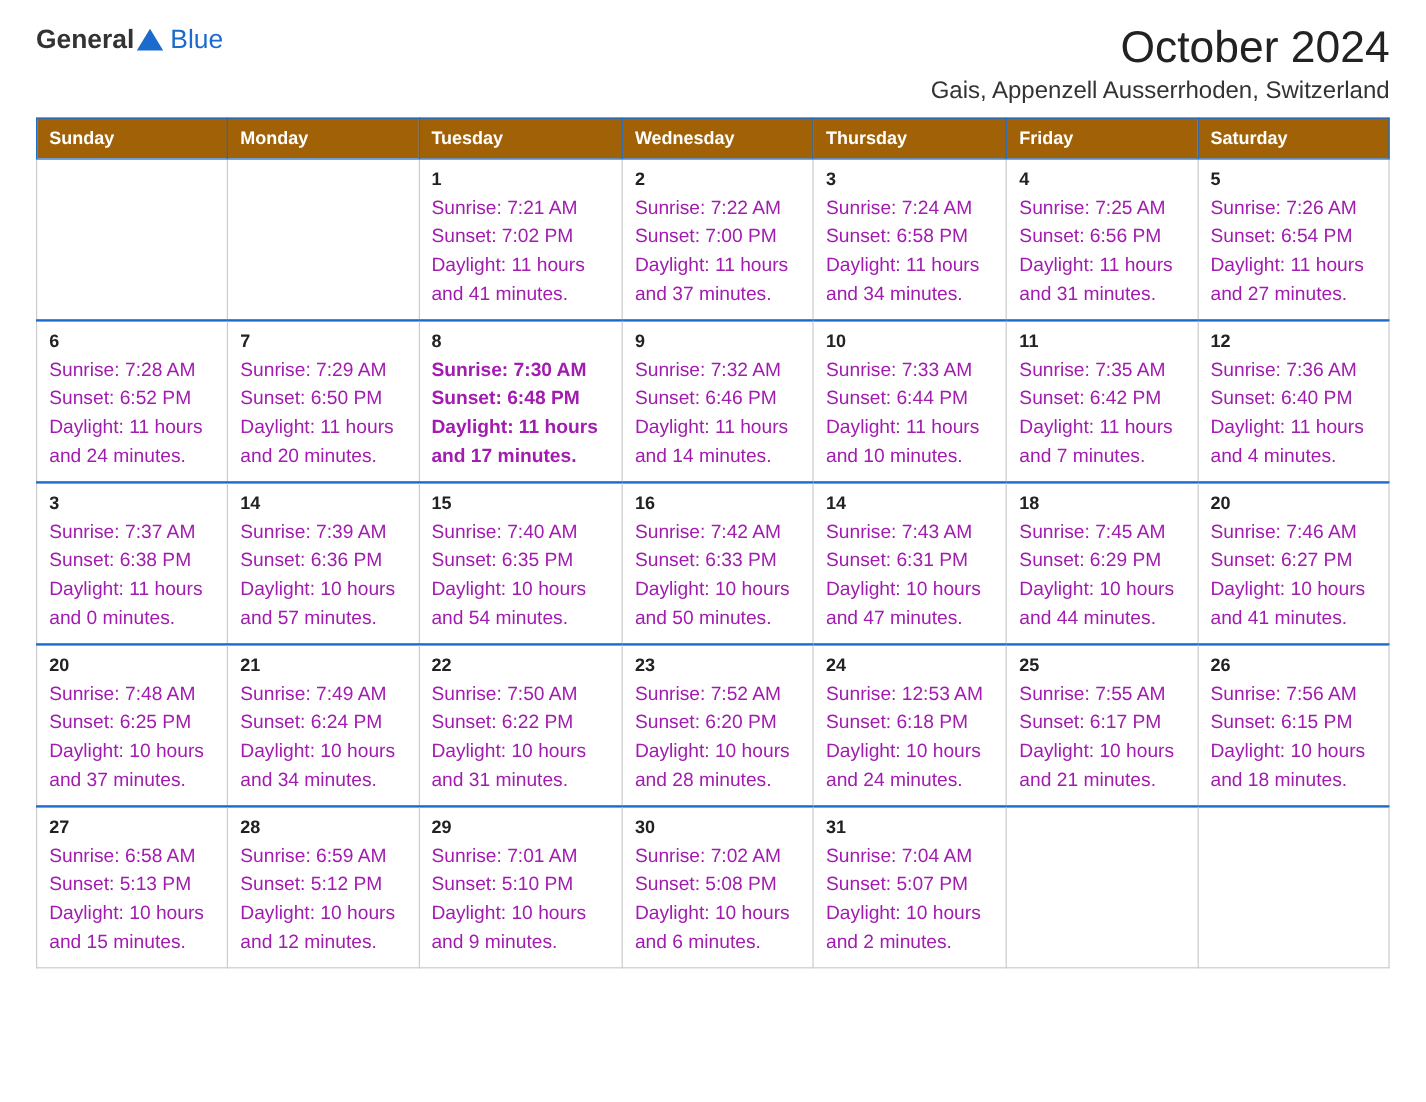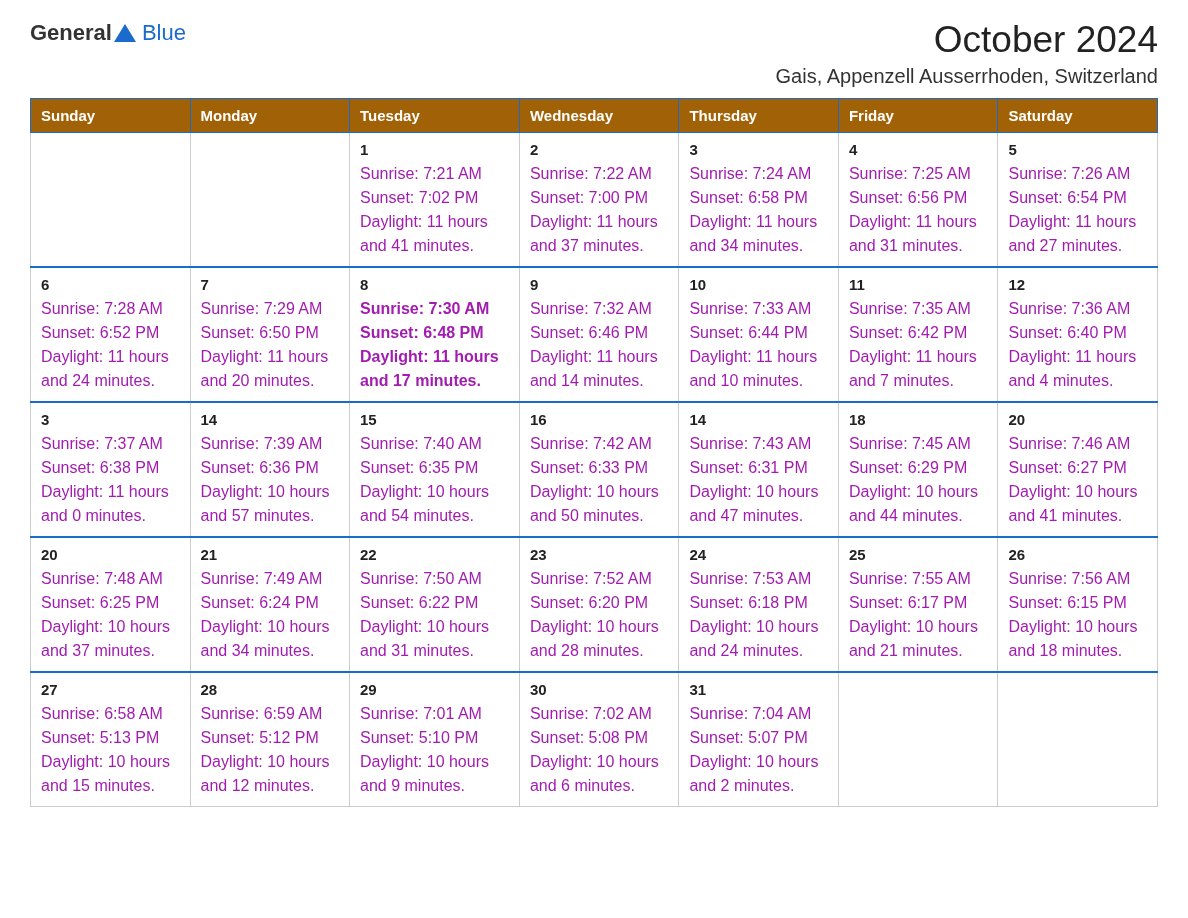--- a/index.html
+++ b/index.html
@@ -286,21 +286,21 @@
         </td>
         <td>
           <div class="day-number">23</div>
           <div class="day-info" style="white-space: pre-line;">Sunrise: 7:52 AM
 Sunset: 6:20 PM
 Daylight: 10 hours
 and 28 minutes.</div>
         </td>
         <td>
           <div class="day-number">24</div>
-          <div class="day-info" style="white-space: pre-line;">Sunrise: 7:53 AM
+          <div class="day-info" style="white-space: pre-line;">Sunrise: 12:53 AM
 Sunset: 6:18 PM
 Daylight: 10 hours
 and 24 minutes.</div>
         </td>
         <td>
           <div class="day-number">25</div>
           <div class="day-info" style="white-space: pre-line;">Sunrise: 7:55 AM
 Sunset: 6:17 PM
 Daylight: 10 hours
 and 21 minutes.</div>

